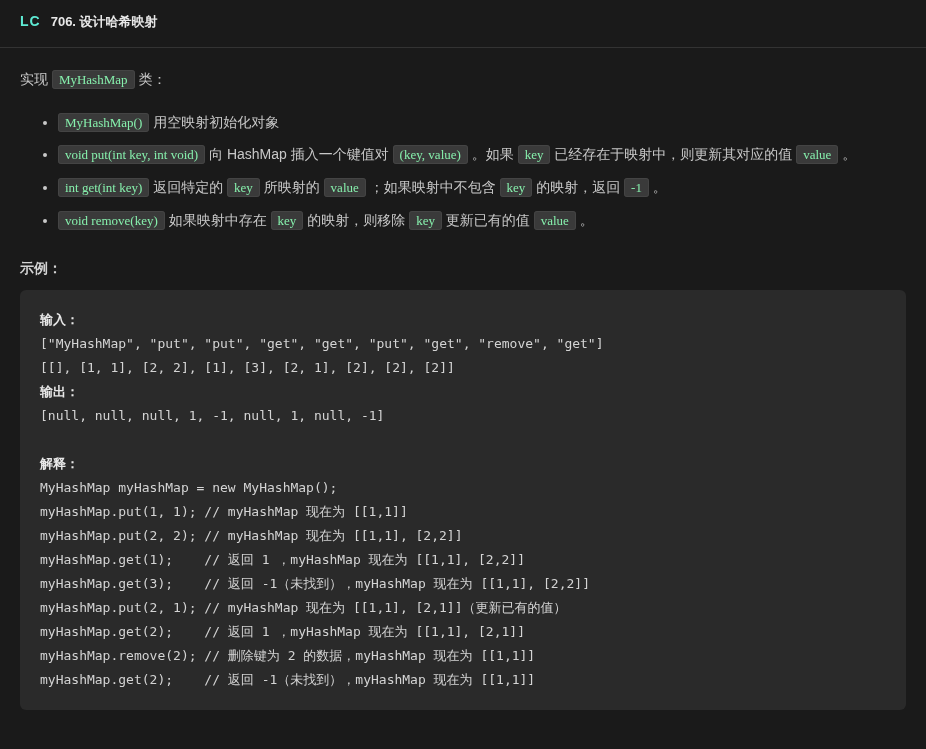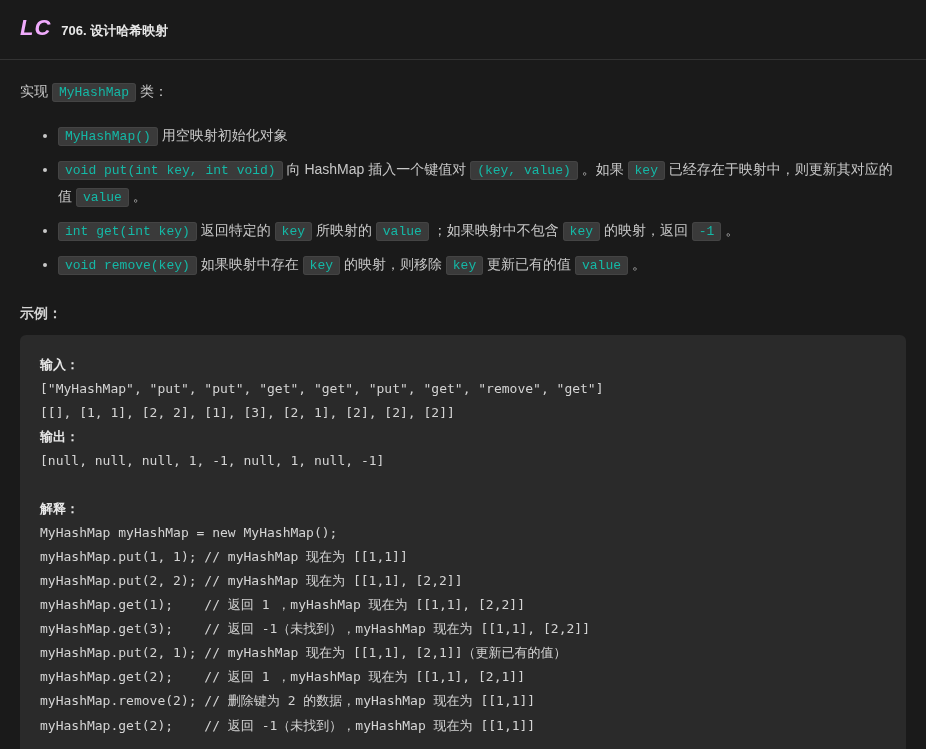--- a/index.html
+++ b/index.html
@@ -15,42 +15,41 @@
     .header {
       padding: 10px 20px 14px 20px;
       border-bottom: 1px solid #333;
     }
     .header-title {
       display: flex;
       align-items: baseline;
       gap: 10px;
     }
     .lc-badge {
-      color: #f0abfc;
+      color: #5eead4;
       font-weight: bold;
-      font-size: 22px;
+      font-size: 14px;
       letter-spacing: 1px;
-      font-style: italic;
     }
     .problem-title {
       color: #e8e8e8;
       font-size: 13px;
       font-weight: 600;
     }
     .content {
       padding: 20px;
     }
     .desc-line {
       margin-bottom: 18px;
       color: #c8c8c8;
     }
     .inline-code {
       background: #3a3a3a;
-      color: #14b8a6;
-      font-family: Liberation Mono, monospace;
+      color: #86efac;
+      font-family: Liberation Serif, serif;
       font-size: 13px;
       padding: 1px 6px;
       border-radius: 3px;
       border: 1px solid #444;
     }
     ul.method-list {
       list-style-type: disc;
       padding-left: 38px;
       margin-bottom: 24px;
     }

